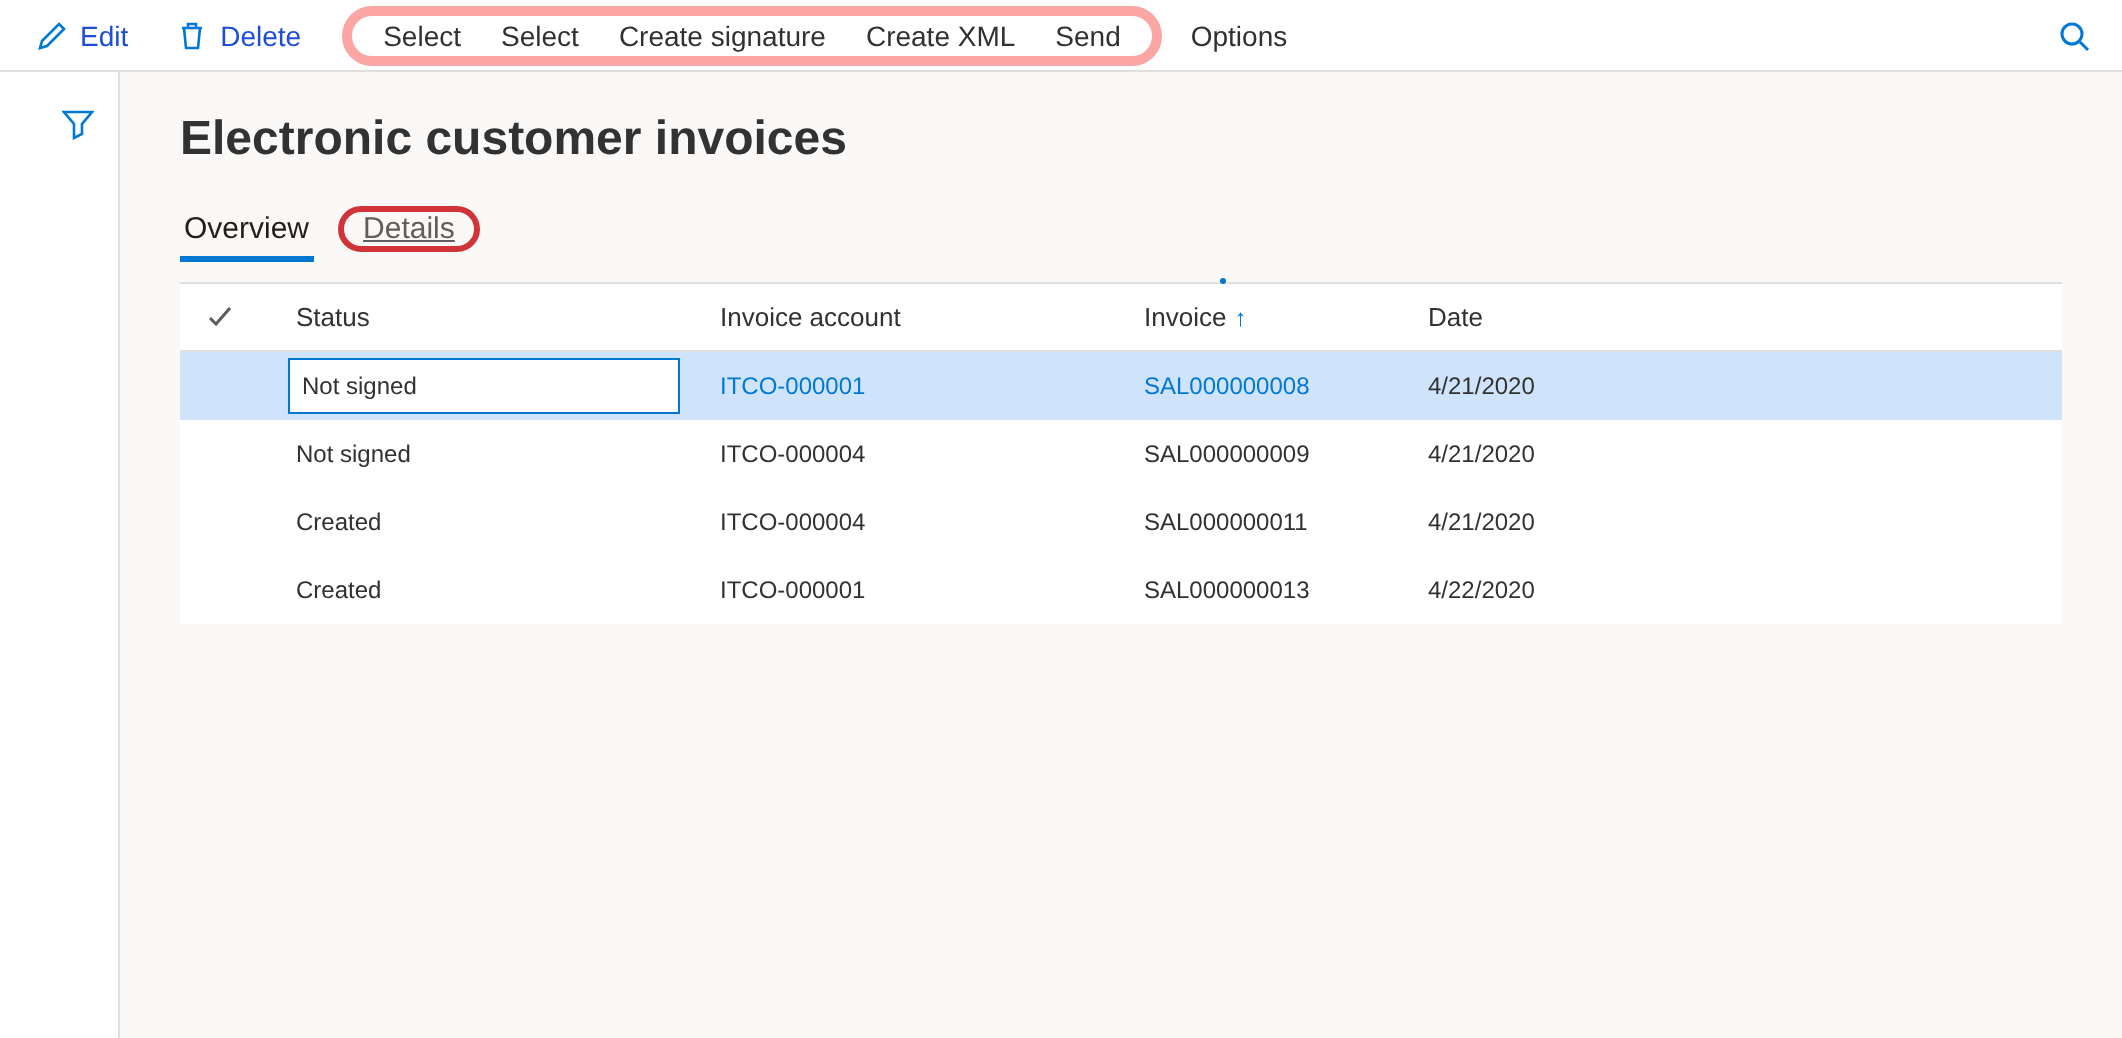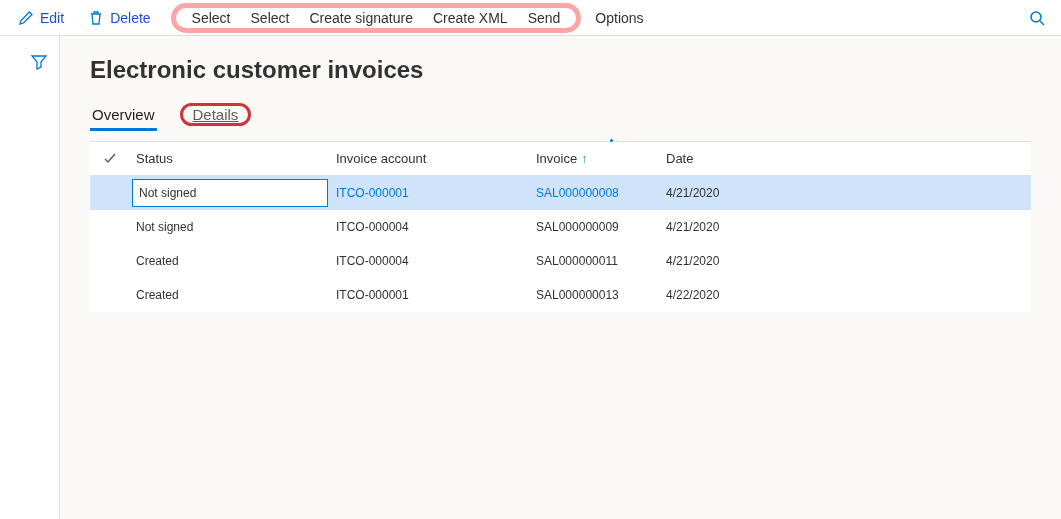--- a/index.html
+++ b/index.html
@@ -64,21 +64,21 @@
   }
   .page-title {
     font-size: 24px;
     font-weight: 600;
     color: #323232;
     margin-bottom: 18px;
   }
   .tabs {
     display: flex;
     align-items: center;
-    gap: 23px;
+    gap: 12px;
     margin-bottom: 14px;
   }
   .tab {
     font-size: 15px;
     color: #605e5c;
     padding: 4px 2px;
     cursor: pointer;
     position: relative;
   }
   .tab.active {
@@ -111,20 +111,21 @@
   }
   .grid {
     background: #fff;
     border-top: 1px solid #e1dfdd;
   }
   .grid-header, .grid-row {
     display: grid;
     grid-template-columns: 40px 200px 200px 130px 140px;
     align-items: center;
     height: 34px;
+    gap: 12px;
   }
   .grid-header {
     border-bottom: 1px solid #e1dfdd;
     color: #323130;
     font-size: 13px;
   }
   .grid-header .hcell { padding: 0 6px; display:flex; align-items:center; gap:4px;}
   .check-cell { display:flex; justify-content:center; color:#605e5c;}
   .grid-row { font-size: 12px; }
   .grid-row .cell { padding: 0 6px; }

